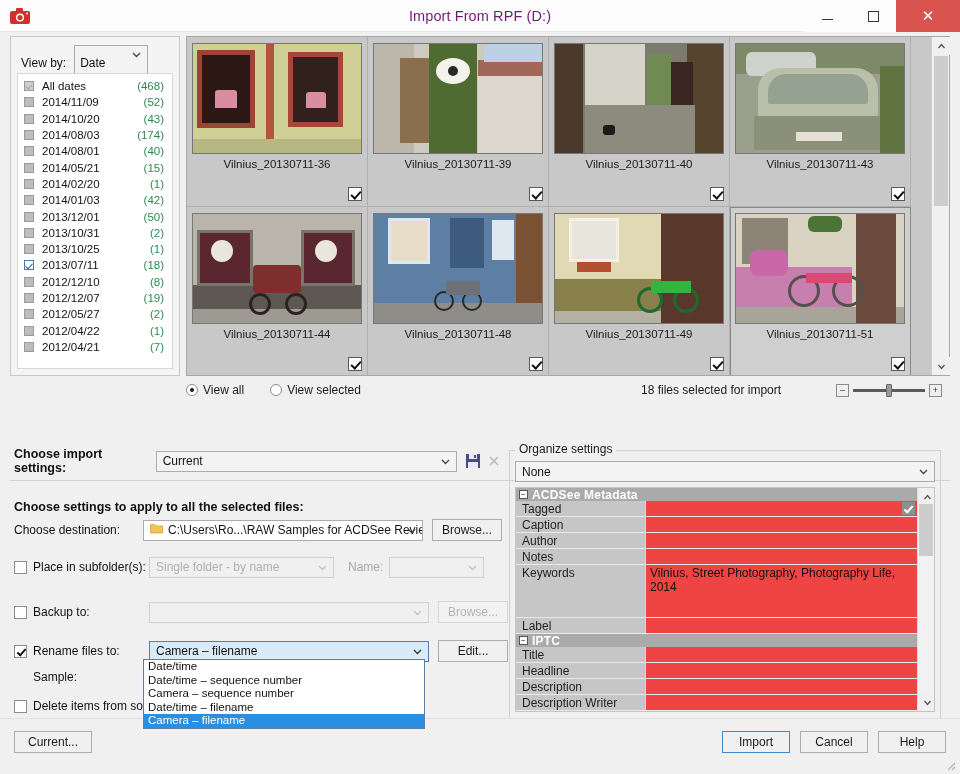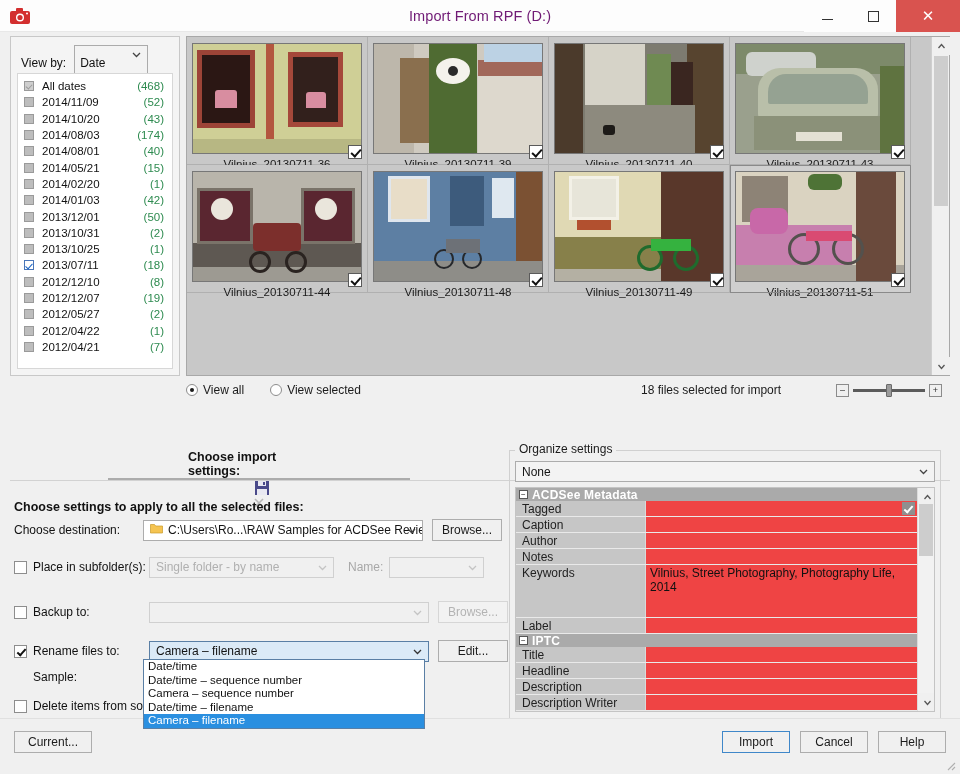--- a/index.html
+++ b/index.html
@@ -71,21 +71,21 @@
   .date-count { color:#2e8b50; font-size:11.5px; }
 
   
   .thumbs-panel {
     position:absolute; left:176px; top:0; right:0; height:340px;
     background:#c8c8c8; border:1px solid #a8a8a8;
   }
   .thumb-scroll { position:absolute; left:0; top:0; right:18px; bottom:0; overflow:hidden; }
   .thumb-grid { display:flex; flex-wrap:wrap; }
   .thumb-cell {
-    width:181px; height:128px; border-right:1px solid #b0b0b0; border-bottom:1px solid #b0b0b0;
+    width:181px; height:170px; border-right:1px solid #b0b0b0; border-bottom:1px solid #b0b0b0;
     position:relative; background:#c8c8c8;
   }
   .thumb-cell.sel { background:#cfcfcf; outline:1px solid #8a8a8a; outline-offset:-1px; }
   .thumb-img-wrap { height:118px; display:flex; align-items:center; justify-content:center; padding-top:4px;}
   .thumb-img { width:170px; height:111px; background:#888; border:1px solid rgba(0,0,0,.12); overflow:hidden; position:relative; }
   .thumb-label { text-align:center; font-size:11.5px; color:#1a1a1a; margin-top:3px; }
   .thumb-check {
     position:absolute; right:5px; bottom:5px; width:14px; height:14px;
     background:#fff; border:1px solid #5a5a5a;
   }
@@ -477,21 +477,21 @@
           <div class="zbtn">–</div>
           <div class="ztrack">
             <div class="zhandle"></div>
           </div>
           <div class="zbtn">+</div>
         </div>
       </div>
     </div>
 
     <div class="left-col" style="top:418px; width:490px;">
-      <div class="row" style="height:22px;flex-direction:column;">
+      <div class="row" style="height:22px;">
         <span class="bold-lbl" style="width:142px;">Choose import settings:</span>
         <div class="combo" style="width:302px;">
           <span>Current</span>
           <span class="arr">
             <svg width="11" height="11" viewBox="0 0 11 11">
                 <path d="M2 4 L5.5 7.5 L9 4" stroke="#444" stroke-width="1.3" fill="none"></path>
               </svg>
           </span>
         </div>
         <div class="iconbtn flat" style="margin-left:5px;">

